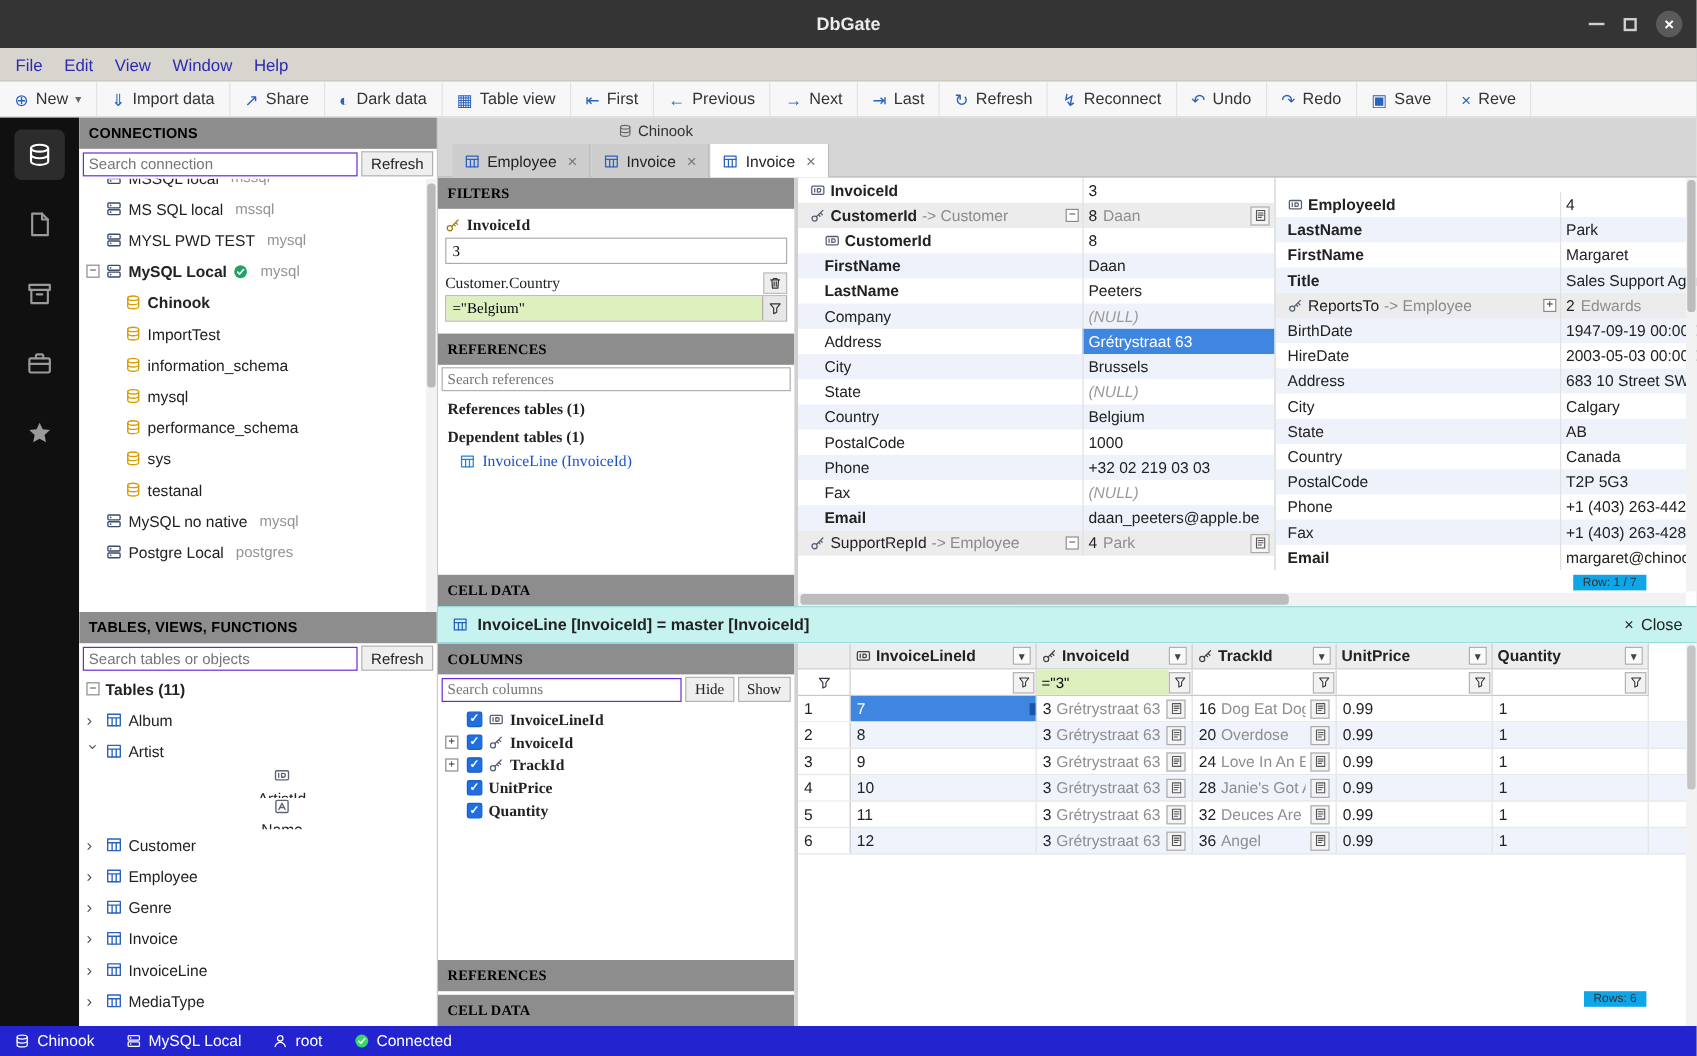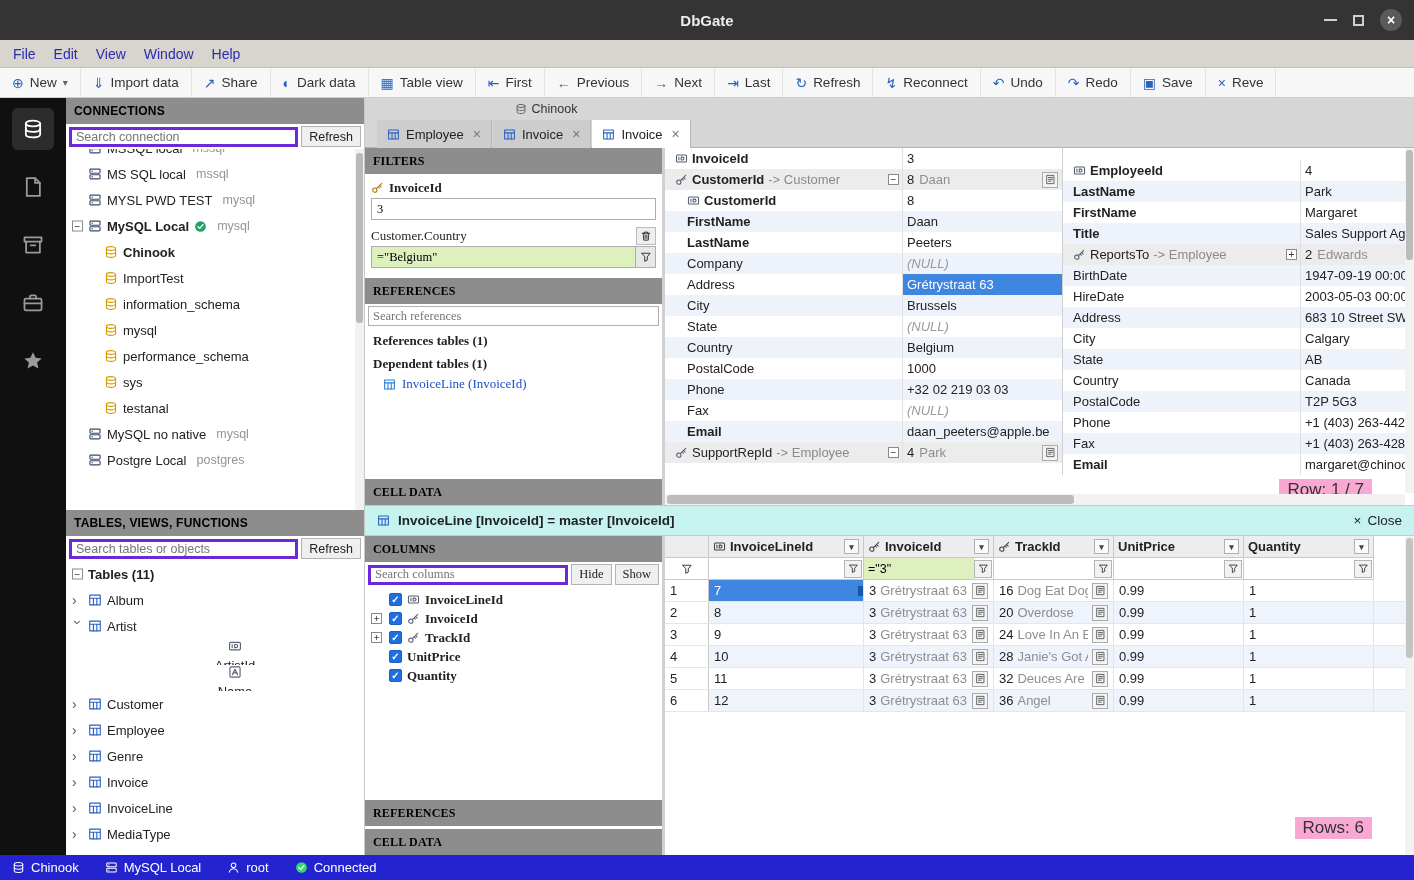--- a/index.html
+++ b/index.html
@@ -28,21 +28,21 @@
 
   
   .rail { position:absolute; left:0; top:98px; width:66px; height:757px; background:#101010; display:flex; flex-direction:column; align-items:center; padding-top:10px; gap:16px; }
   .rail-btn { width:42px; height:42px; display:flex; align-items:center; justify-content:center; color:#9a9a9a; border-radius:6px; }
   .rail-btn.active { color:#fff; background:#2c2c2c; }
 
   
   .sidebar { position:absolute; left:66px; top:98px; width:299px; height:757px; background:#fff; border-right:1px solid #c9c9c9; display:flex; flex-direction:column; }
   .panel-hdr { height:26px; flex:none; background:#8d8d8d; color:#000; font-weight:bold; font-size:12px; display:flex; align-items:center; padding:0 8px; letter-spacing:.2px; }
   .search-row { display:flex; align-items:center; gap:3px; padding:2px 3px; flex:none; }
-  .search-row input { flex:1; height:20px; border:3px solid #6d28d9; font-size:12.5px; padding:0 4px; font-family:inherit; min-width:0; }
+  .search-row input { flex:1; height:20px; border:1px solid #6d28d9; font-size:12.5px; padding:0 4px; font-family:inherit; min-width:0; }
   .btn-small { height:21px; border:1px solid #b3b3b3; background:#efefef; font-size:12.5px; padding:0 7px; color:#222; flex:none; font-family:inherit; }
   .conn-section { height:412px; display:flex; flex-direction:column; }
   .conn-list { flex:1; overflow:hidden; position:relative; }
   .tree-item { height:26px; display:flex; align-items:center; gap:5px; padding-left:22px; padding-right:4px; position:relative; font-size:13px; white-space:nowrap; overflow:hidden; }
   .tree-item .lead { position:absolute; left:6px; top:50%; transform:translateY(-50%); display:flex; }
   .tree-item.indent { padding-left:38px; }
   .tree-item.lvl2 { padding-left:44px;flex-direction:column; }
   .tree-item.clip { margin-top:-14px; }
   .tree-item.bold .t-label { font-weight:bold; }
   .drv { color:#949494; font-size:12.5px; margin-left:5px; }
@@ -104,21 +104,21 @@
   .f-label .ic { color:#555e70; }
   .f-name.bold { font-weight:bold; }
   .f-fk { color:#8a8a8a; }
   .f-label .exp { margin-left:auto; }
   .f-value { flex:1; min-width:0; height:100%; display:flex; align-items:center; gap:5px; padding:0 4px; border-left:1px solid #e0e0e0; overflow:hidden; white-space:nowrap; }
   .f-value.sel { background:#3e86e0; color:#fff; }
   .f-value.nullv span { color:#9a9a9a; font-style:italic; }
   .dim { color:#8e8e8e; }
   .mini-btn { margin-left:auto; width:16px; height:16px; flex:none; border:1px solid #aaa; background:#f4f4f4; color:#555; display:flex; align-items:center; justify-content:center; }
   .form-footer { display:flex; justify-content:flex-end; padding:4px 42px 0 0; }
-  .badge-yellow { background:#f9a8d4; padding:1px 8px; font-size:17px; color:#333; }
+  .badge-yellow { background:#0ea5e9; padding:1px 8px; font-size:10px; color:#333; }
   .vscroll { position:absolute; right:0; top:0; width:9px; bottom:12px; background:#f2f2f2; }
   .vscroll .thumb { position:absolute; left:1px; width:7px; background:#bcbcbc; border-radius:3px; }
   .hscroll { position:absolute; left:0; right:9px; bottom:0; height:11px; background:#f2f2f2; }
   .hscroll .thumb { position:absolute; top:1px; height:9px; background:#bcbcbc; border-radius:3px; left:2px; width:55%; }
 
   
   .master-bar { height:31px; flex:none; background:#c6f2ef; border-top:1px solid #99dcd8; border-bottom:1px solid #99dcd8; display:flex; align-items:center; gap:8px; padding:0 12px; font-size:13.5px; }
   .master-bar .ic { color:#2a62c0; }
   .mb-text { font-weight:bold; }
   .mb-close { margin-left:auto; display:flex; align-items:center; gap:6px; color:#222; }

